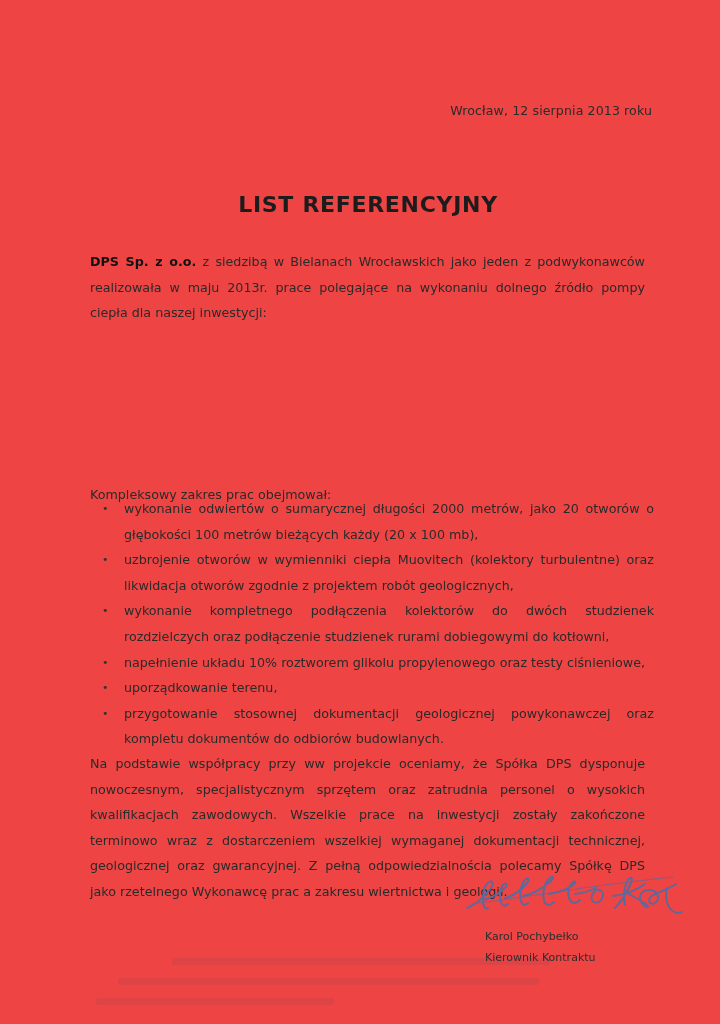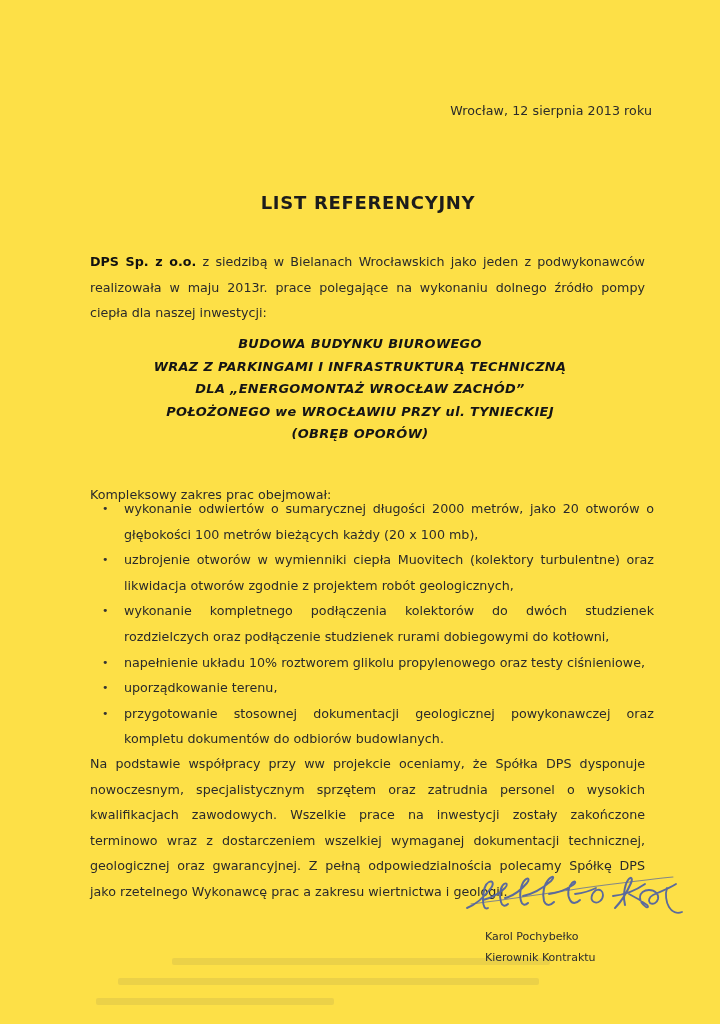--- a/index.html
+++ b/index.html
@@ -14,42 +14,42 @@
     position: relative;
     overflow: hidden;
     font-family: "DejaVu Sans", "Liberation Sans", sans-serif;
     color: #262626;
     -webkit-font-smoothing: antialiased;
   }
 
   .page {
     position: absolute;
     inset: 0;
-    background: #fde047;
+    background: #ef4444;
   }
 
   
   .date-line {
     position: absolute;
     top: 103px;
     right: 68px;
     font-size: 12.6px;
     letter-spacing: 0.1px;
     color: #2b2b2b;
     white-space: nowrap;
   }
 
   
   .doc-title {
     position: absolute;
     top: 192px;
     left: 16px;
     right: 0;
     text-align: center;
-    font-size: 18px;
+    font-size: 22px;
     font-weight: bold;
     letter-spacing: 0.7px;
     color: #1c1c1c;
   }
 
   
   .body-col {
     position: absolute;
     left: 81px;
     width: 573px;
@@ -182,27 +182,20 @@
 <div class="page">
 
   <div class="date-line">Wrocław, 12 sierpnia 2013 roku</div>
 
   <div class="doc-title">LIST REFERENCYJNY</div>
 
   <div class="body-col" id="intro-para">
     <p class="para"><b>DPS Sp. z o.o.</b><span> z siedzibą w Bielanach Wrocławskich jako jeden z podwykonawców realizowała w maju 2013r. prace polegające na wykonaniu dolnego źródło pompy ciepła dla naszej inwestycji:</span></p>
   </div>
 
-  <div class="project-block">
-    <div class="pline">BUDOWA BUDYNKU BIUROWEGO</div>
-    <div class="pline">WRAZ Z PARKINGAMI I INFRASTRUKTURĄ TECHNICZNĄ</div>
-    <div class="pline">DLA „ENERGOMONTAŻ WROCŁAW ZACHÓD”</div>
-    <div class="pline">POŁOŻONEGO we WROCŁAWIU PRZY ul. TYNIECKIEJ</div>
-    <div class="pline">(OBRĘB OPORÓW)</div>
-  </div>
 
   <div class="body-col" id="scope-lead">
     <p class="para" style="text-align:left">Kompleksowy zakres prac obejmował:</p>
   </div>
 
   <ul class="scope-list">
     <li>
       <span class="bullet">•</span>
       <span class="li-text">wykonanie odwiertów o sumarycznej długości 2000 metrów, jako 20 otworów o głębokości 100 metrów bieżących każdy (20 x 100 mb),</span>
     </li>

